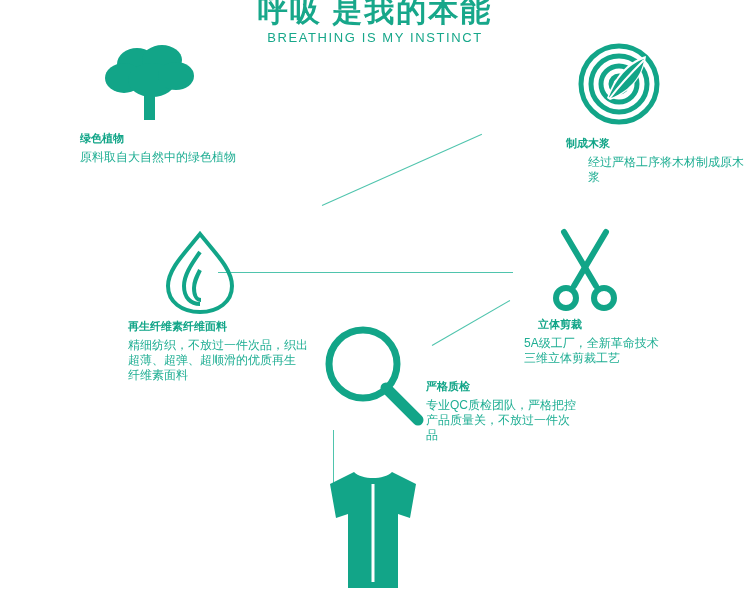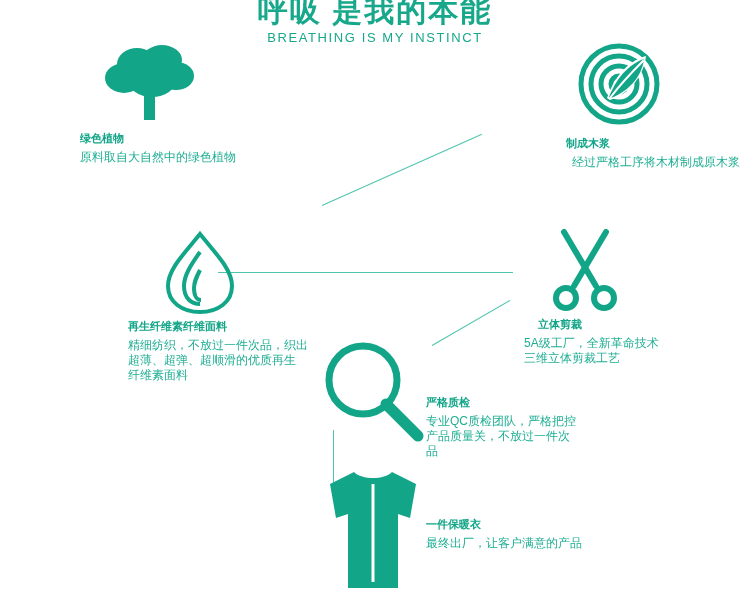--- a/index.html
+++ b/index.html
@@ -38,38 +38,38 @@
 
   
   #n-plant{left:78px;top:42px;width:220px;}
   #n-plant .icon{margin-left:22px;}
   #n-plant .title{margin-top:6px;margin-left:2px;}
   #n-plant .desc{margin-left:2px;}
 
   #n-pulp{left:560px;top:42px;width:190px;text-align:left;}
   #n-pulp .icon{margin-left:14px;}
   #n-pulp .title{margin-top:6px;margin-left:6px;}
-  #n-pulp .desc{margin-left:12px;}
+  #n-pulp .desc{margin-left:28px;}
 
   #n-spin{left:330px;top:130px;width:230px;}
   #n-spin .icon{margin-left:6px;}
   #n-spin .title{margin-top:4px;margin-left:4px;}
   #n-spin .desc{margin-left:4px;}
 
   #n-fabric{left:128px;top:230px;width:200px;font-family:Liberation Mono, monospace;}
   #n-fabric .icon{margin-left:28px;}
   #n-fabric .title{margin-top:2px;}
   #n-fabric .desc{}
 
   #n-cut{left:518px;top:228px;width:180px;}
   #n-cut .icon{margin-left:24px;}
   #n-cut .title{margin-top:2px;margin-left:20px;}
   #n-cut .desc{margin-left:6px;}
 
-  #n-qc{left:318px;top:338px;width:260px;}
+  #n-qc{left:318px;top:322px;width:260px;}
   #n-qc .icon{position:absolute;left:0;top:0;}
   #n-qc .txt{position:absolute;left:108px;top:54px;}
   #n-qc .title{}
   #n-qc .desc{}
 
   #n-final{left:318px;top:470px;width:300px;}
   #n-final .icon{position:absolute;left:0;top:0;}
   #n-final .txt{position:absolute;left:108px;top:44px;}
 
   
@@ -168,19 +168,15 @@
     </div>
   </div>
 
   <div class="node" id="n-final" style="height:120px;">
     <svg class="icon" width="110" height="120" viewBox="0 0 110 120">
       <g fill="#12a588">
         <path d="M36 2 C44 10 66 10 74 2 L98 14 L92 48 L80 44 L80 118 L30 118 L30 44 L18 48 L12 14 Z"></path>
       </g>
       <path d="M55 14 L55 112" stroke="#ffffff" stroke-width="3"></path>
     </svg>
-    <div class="txt">
-      <div class="title">一件保暖衣</div>
-      <div class="desc">最终出厂，让客户满意的产品</div>
-    </div>
   </div>
 
 </div>
 
 </body></html>

